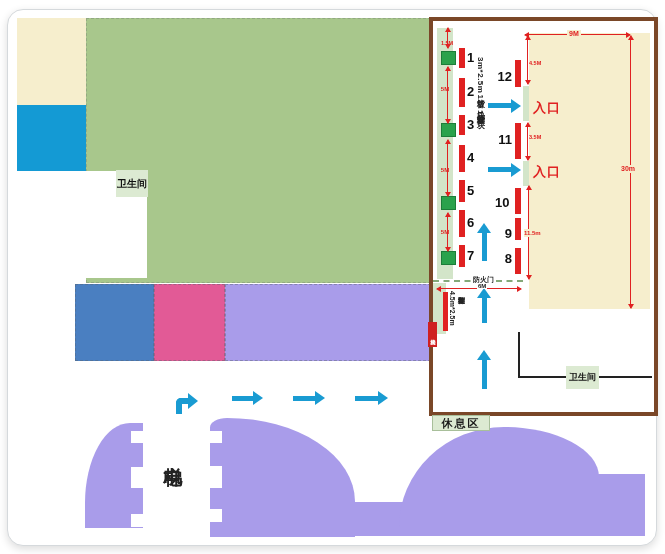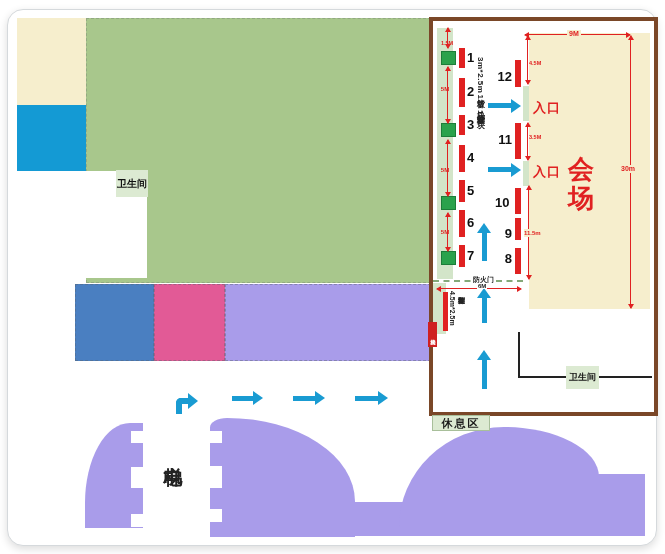--- a/index.html
+++ b/index.html
@@ -142,21 +142,20 @@
 
     <div class="a vdim" style="left:94px;top:15px;height:48px"></div>
     <div class="a dimlab" style="left:96px;top:38px;font-size:5.5px;background:var(--cream)">4.5M</div>
     <div class="a vdim" style="left:94px;top:102px;height:37px"></div>
     <div class="a dimlab" style="left:96px;top:112px;font-size:5.5px;background:var(--cream)">3.5M</div>
     <div class="a vdim" style="left:95px;top:165px;height:93px"></div>
     <div class="a dimlab" style="left:91px;top:208px;font-size:6px;background:var(--cream)">11.5m</div>
 
     <div class="a" style="left:100px;top:78px;font-size:13px;font-weight:bold;color:var(--red);letter-spacing:1px">入口</div>
     <div class="a" style="left:100px;top:142px;font-size:13px;font-weight:bold;color:var(--red);letter-spacing:1px">入口</div>
-    <div class="a" style="left:133px;top:134px;width:30px;font-size:26px;line-height:29px;font-weight:bold;color:var(--red);word-break:break-all;text-align:center">会场</div>
 
     <div class="a" style="left:0;top:259px;width:90px;border-top:2px dashed #84a878"></div>
     <div class="a" style="left:39px;top:254px;font-size:7px;font-weight:bold;background:#fff;padding:0 1px;z-index:2">防火门</div>
     <div class="a hdim" style="left:4px;top:267px;width:84px"></div>
     <div class="a" style="left:44px;top:262px;font-size:6px;font-weight:bold;background:#fff;padding:0 1px;z-index:2">6M</div>
 
     <div class="a redbar" style="left:10px;top:271px;width:5px;height:39px"></div>
     <div class="a vtext" style="left:16px;top:270px;height:44px;font-size:7px">
       <span style="display:block">签到背板</span>
       <span style="display:block">4.5m*2.5m</span>

